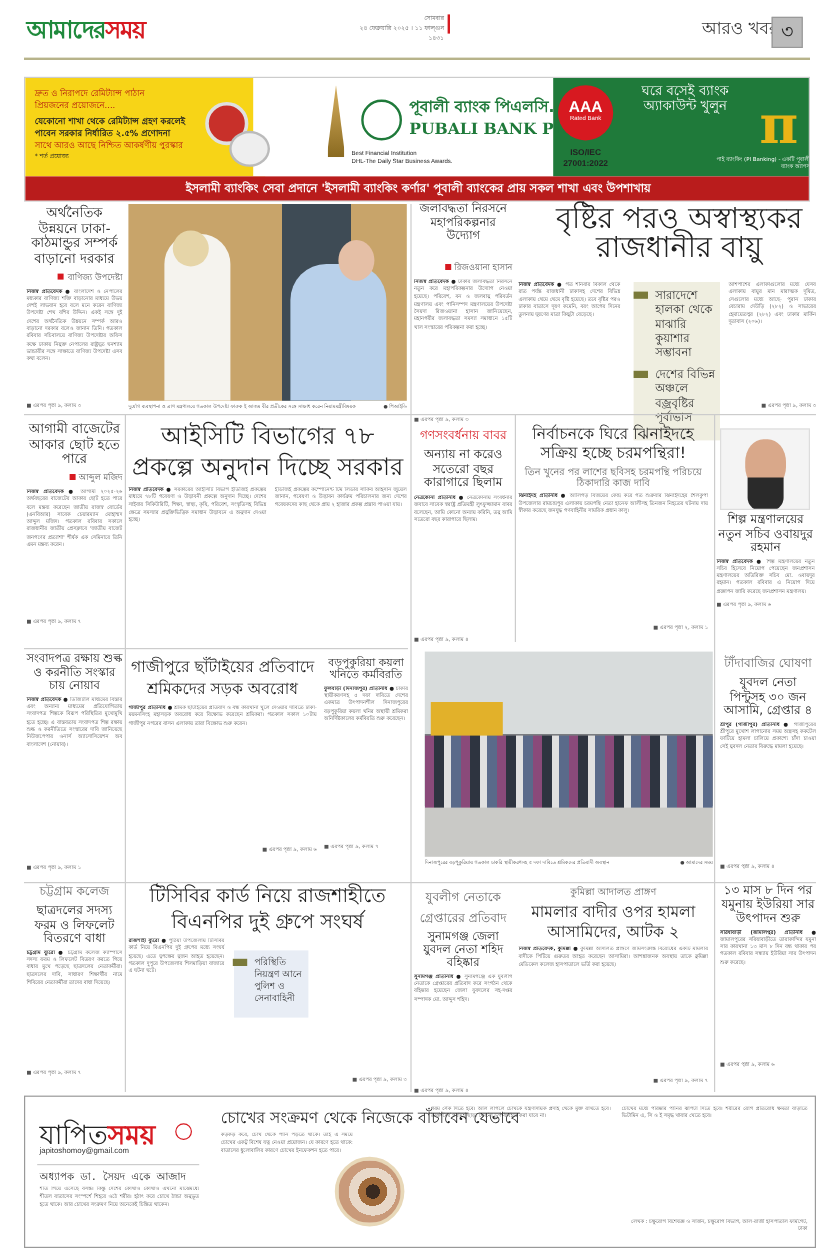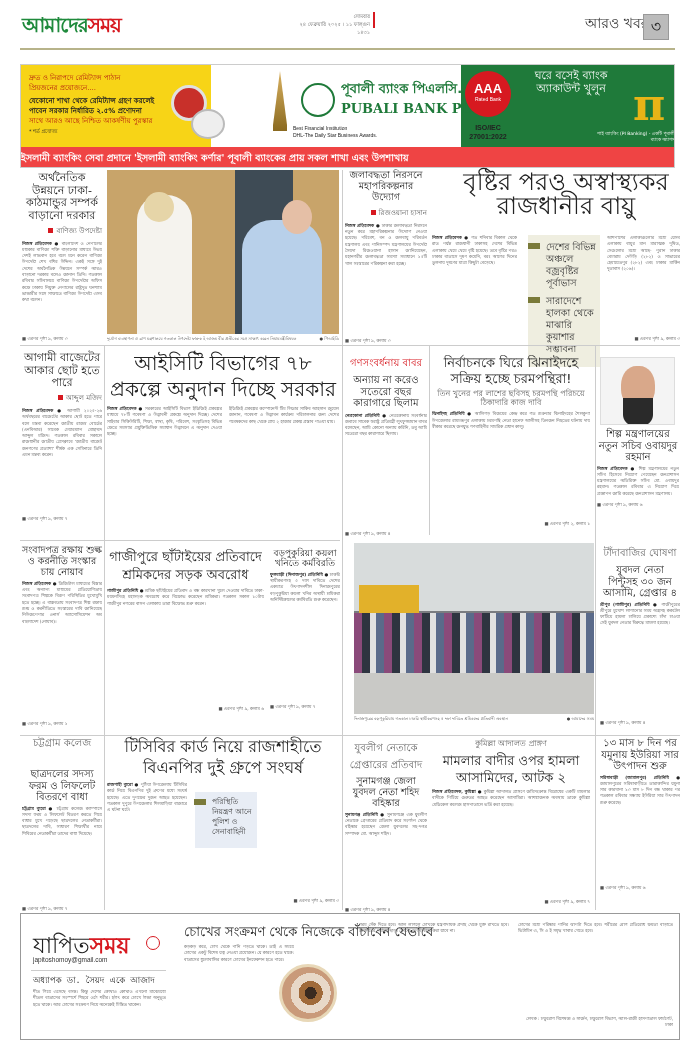--- a/index.html
+++ b/index.html
@@ -9,21 +9,21 @@
 .logo .g{color:#1f8a3c}.logo .r{color:#d71920}
 .dateblk{left:290px;top:12px;width:80px;text-align:right;font-family:"DejaVu Sans",sans-serif;font-size:5px;color:#666;line-height:8px}
 .datebar{left:373px;top:12px;width:2px;height:16px;background:#d71920}
 .sectitle{left:585px;top:12px;font-family:"DejaVu Sans",sans-serif;font-size:14px;color:#333}
 .pagenum{left:643px;top:14px;width:26px;height:26px;background:#bbb;border:1px solid #999;text-align:center;font-size:16px;line-height:24px;color:#222}
 .hrule{left:20px;top:48px;width:655px;height:2px;background:#b7b38a}
 .ad{left:20px;top:64px;width:655px;height:104px;overflow:hidden;border:1px solid #ccc}
 .ad-yellow{left:0;top:0;width:200px;height:82px;background:#f7d417}
 .ad-white{left:190px;top:0;width:270px;height:82px;background:#fff}
 .ad-green{left:440px;top:0;width:215px;height:82px;background:#1f7a3a}
-.ad-red{left:0;top:82px;width:655px;height:22px;background:#ef4444;color:#fff;font-family:"DejaVu Sans",sans-serif;font-size:9.5px;font-weight:bold;text-align:left;line-height:22px}
+.ad-red{left:0;top:82px;width:655px;height:22px;background:#b91c1c;color:#fff;font-family:"DejaVu Sans",sans-serif;font-size:9.5px;font-weight:bold;text-align:center;line-height:22px}
 .ad-ytext{left:8px;top:8px;width:190px;font-family:"DejaVu Sans",sans-serif;font-size:7px;line-height:10px;color:#222}
 .ad-ytext .red{color:#b01010}
 .ad-ytext .small{font-size:5px}
 .pan{left:150px;top:20px;width:36px;height:36px;border-radius:50%;background:#c8302a;border:3px solid #e0e0e0}
 .bowl{left:170px;top:44px;width:34px;height:30px;border-radius:50%;background:#eee;border:2px solid #bbb}
 .trophy{left:252px;top:6px;width:14px;height:60px;background:linear-gradient(#d8b060,#8a6a20);clip-path:polygon(50% 0,100% 90%,100% 100%,0 100%,0 90%)}
 .bank-emb{left:280px;top:18px;width:34px;height:34px;border-radius:50%;border:2px solid #1f7a3a;background:#fff}
 .bank-bn{left:320px;top:14px;font-family:"DejaVu Sans",sans-serif;font-size:13px;font-weight:bold;color:#1f7a3a}
 .bank-en{left:320px;top:36px;font-family:"DejaVu Serif",serif;font-size:13px;font-weight:bold;color:#1f7a3a}
 .award{left:272px;top:60px;font-family:"Liberation Sans",sans-serif;font-size:5px;line-height:7px;color:#222}
@@ -108,32 +108,32 @@
 <div class="abs photo" style="left:107px;top:170px;width:232px;height:164px;background:linear-gradient(90deg,#c8a46a 0 55%,#3e4b55 55% 80%,#c8a46a 80%)">
   <div class="abs" style="left:30px;top:25px;width:55px;height:139px;background:#f5f3ee;border-radius:25px 25px 0 0"></div>
   <div class="abs" style="left:37px;top:22px;width:30px;height:30px;background:#e6d5a8;border-radius:50%"></div>
   <div class="abs" style="left:135px;top:50px;width:80px;height:114px;background:#b8d0ea;border-radius:30px 30px 0 0"></div>
   <div class="abs" style="left:175px;top:30px;width:30px;height:34px;background:#e5bfa6;border-radius:50%"></div>
 </div>
 <div class="abs cap" style="left:107px;top:336px;width:232px"><span>দুর্যোগ ব্যবস্থাপনা ও ত্রাণ মন্ত্রণালয়ে গতকাল উপদেষ্টা ফারুক ই আজম বীর প্রতীকের সঙ্গে সাক্ষাৎ করেন নিয়ামমন্ত্রীবিষয়ক</span> <span style="float:right">● পিআইডি</span></div>
 
 <div class="abs" style="left:345px;top:170px;width:82px">
   <div class="h" style="font-size:9.5px">জলাবদ্ধতা নিরসনে মহাপরিকল্পনার উদ্যোগ</div>
-  <div class="by" style="text-align:right;margin-top:4px">রিজওয়ানা হাসান</div>
+  <div class="by" style="text-align:right;margin-top:14px">রিজওয়ানা হাসান</div>
   <div class="txt" style="height:115px;margin-top:4px"><b>নিজস্ব প্রতিবেদক ●</b> <span>ঢাকার জলাবদ্ধতা নিরসনে নতুন করে মহাপরিকল্পনার উদ্যোগ নেওয়া হয়েছে। পরিবেশ, বন ও জলবায়ু পরিবর্তন মন্ত্রণালয় এবং পানিসম্পদ মন্ত্রণালয়ের উপদেষ্টা সৈয়দা রিজওয়ানা হাসান জানিয়েছেন, মহানগরীর জলাবদ্ধতা সমস্যা সমাধানে ১৫টি খাল সংস্কারের পরিকল্পনা করা হচ্ছে।</span></div>
   <div class="txt">■ এরপর পৃষ্ঠা ৯, কলাম ৩</div>
 </div>
 
 <div class="abs" style="left:432px;top:170px;width:248px">
   <div class="h" style="font-size:24px;line-height:24px;padding-left:20px">বৃষ্টির পরও অস্বাস্থ্যকর রাজধানীর বায়ু</div>
 </div>
 <div class="abs txt" style="left:432px;top:235px;width:85px;height:100px"><b>নিজস্ব প্রতিবেদক ●</b> <span>গত শনিবার বিকাল থেকে রাত পর্যন্ত রাজধানী ঢাকাসহ দেশের বিভিন্ন এলাকায় থেমে থেমে বৃষ্টি হয়েছে। তবে বৃষ্টির পরও ঢাকার বাতাসে দূষণ কমেনি, বরং আগের দিনের তুলনায় দূষণের মাত্রা কিছুটা বেড়েছে।</span></div>
 <div class="abs pull" style="left:528px;top:235px;width:72px;padding:6px 4px">
+  <div class="i">সারাদেশে হালকা থেকে মাঝারি কুয়াশার সম্ভাবনা</div>
   <div class="i">দেশের বিভিন্ন অঞ্চলে বজ্রবৃষ্টির পূর্বাভাস</div>
-  <div class="i">সারাদেশে হালকা থেকে মাঝারি কুয়াশার সম্ভাবনা</div>
 </div>
 <div class="abs txt" style="left:607px;top:235px;width:73px;height:100px">আশপাশের এলাকাগুলোর মধ্যে যেসব এলাকায় বায়ুর মান মারাত্মক দূষিত, সেগুলোর মধ্যে আছে- পুরান ঢাকার বেচারাম দেউড়ি (২৮২) ও সাভারের হেমায়েতপুর (২৮২) এবং ঢাকার মার্কিন দূতাবাস (২০৬)।</div>
 <div class="abs txt" style="left:607px;top:336px;width:73px;text-align:right">■ এরপর পৃষ্ঠা ৯, কলাম ৩</div>
 
 <div class="abs hline" style="left:20px;top:345px;width:660px"></div>
 
 <div class="abs" style="left:22px;top:352px;width:80px">
   <div class="h" style="font-size:11px">আগামী বাজেটের আকার ছোট হতে পারে</div>
   <div class="by" style="text-align:right;margin-top:2px">আব্দুল মজিদ</div>
   <div class="txt" style="height:108px;margin-top:4px"><b>নিজস্ব প্রতিবেদক ●</b> <span>আগামী ২০২৫-২৬ অর্থবছরের বাজেটের আকার ছোট হতে পারে বলে মন্তব্য করেছেন জাতীয় রাজস্ব বোর্ডের (এনবিআর) সাবেক চেয়ারম্যান মোহাম্মদ আব্দুল মজিদ। গতকাল রবিবার সকালে রাজধানীর জাতীয় প্রেসক্লাবে 'জাতীয় বাজেট জনগণের প্রত্যাশা' শীর্ষক এক সেমিনারে তিনি এমন মন্তব্য করেন।</span></div>
@@ -200,21 +200,21 @@
   <div class="kicker">টাঁদাবাজির ঘোষণা</div>
   <div class="h" style="font-size:10px;margin-top:2px">যুবদল নেতা পিন্টুসহ ৩০ জন আসামি, গ্রেপ্তার ৪</div>
   <div class="txt" style="height:118px;margin-top:3px"><b>শ্রীপুর (গাজীপুর) প্রতিনিধি ●</b> <span>গাজীপুরের শ্রীপুরে মুখোশ লাগানোর সময় অস্ত্রসহ ককটেল ফাটিয়ে হামলা চালিয়ে প্রকাশ্যে চাঁদা চাওয়া সেই যুবদল নেতার বিরুদ্ধে মামলা হয়েছে।</span></div>
   <div class="txt">■ এরপর পৃষ্ঠা ৯, কলাম ৪</div>
 </div>
 
 <div class="abs hline" style="left:20px;top:735px;width:660px"></div>
 
 <div class="abs" style="left:22px;top:735px;width:80px">
   <div class="kicker">চট্টগ্রাম কলেজ</div>
-  <div class="h" style="font-size:10px;margin-top:16px">ছাত্রদলের সদস্য ফরম ও লিফলেট বিতরণে বাধা</div>
+  <div class="h" style="font-size:10px;margin-top:2px">ছাত্রদলের সদস্য ফরম ও লিফলেট বিতরণে বাধা</div>
   <div class="txt" style="height:100px;margin-top:3px"><b>চট্টগ্রাম ব্যুরো ●</b> <span>চট্টগ্রাম কলেজ ক্যাম্পাসে সদস্য ফরম ও লিফলেট বিতরণ করতে গিয়ে বাধার মুখে পড়েছে ছাত্রদলের নেতাকর্মীরা। ছাত্রদলের দাবি, সাধারণ শিক্ষার্থীর নামে শিবিরের নেতাকর্মীরা তাদের বাধা দিয়েছে।</span></div>
   <div class="txt">■ এরপর পৃষ্ঠা ৯, কলাম ৭</div>
 </div>
 
 <div class="abs" style="left:107px;top:736px;width:232px">
   <div class="h" style="font-size:16px;line-height:21px">টিসিবির কার্ড নিয়ে রাজশাহীতে বিএনপির দুই গ্রুপে সংঘর্ষ</div>
 </div>
 <div class="abs txt" style="left:107px;top:782px;width:80px;height:118px"><b>রাজশাহী ব্যুরো ●</b> <span>পুঠিয়া উপজেলায় টিসিবির কার্ড নিয়ে বিএনপির দুই গ্রুপের মধ্যে সংঘর্ষ হয়েছে। এতে দুপক্ষের দুজন আহত হয়েছেন। গতকাল দুপুরে উপজেলার শিলমাড়িয়া বাজারে এ ঘটনা ঘটে।</span></div>
 <div class="abs pull" style="left:195px;top:792px;width:62px;padding:5px 3px;background:#e8edf5">
   <div class="i" style="font-size:7.5px;line-height:10px">পরিস্থিতি নিয়ন্ত্রণ আনে পুলিশ ও সেনাবাহিনী</div>

